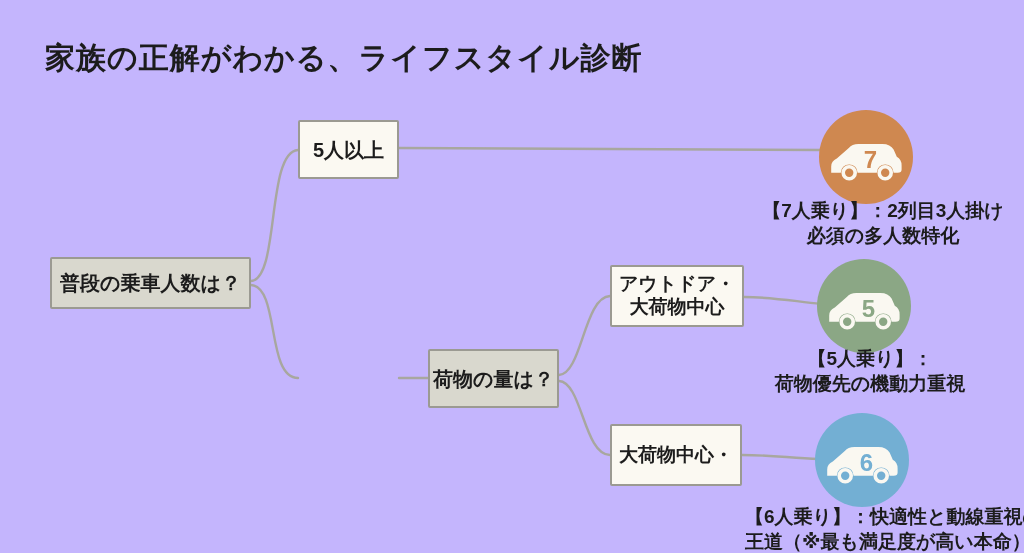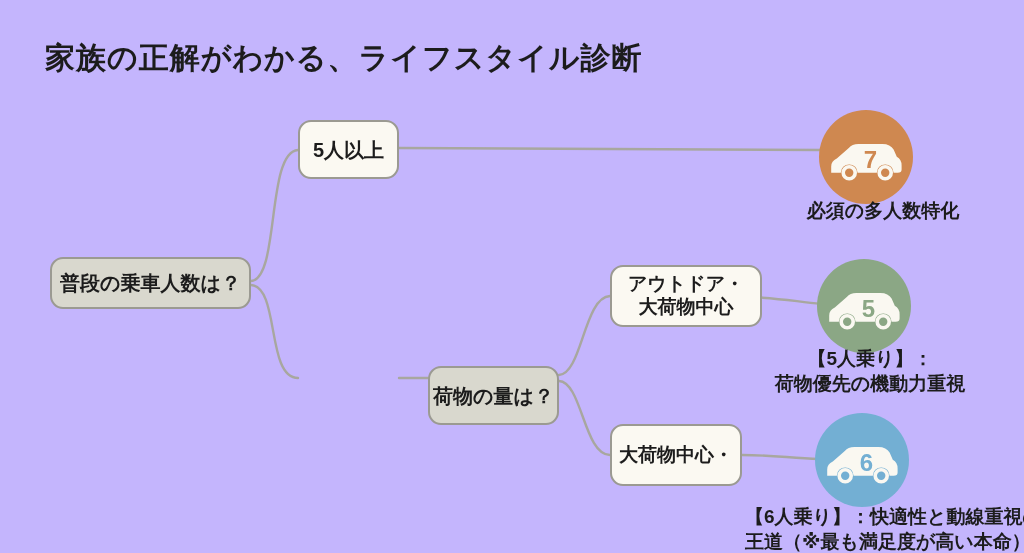--- a/index.html
+++ b/index.html
@@ -16,31 +16,31 @@
   .title{
     position:absolute;left:45px;top:38px;
     font-size:30px;font-weight:bold;color:#1c1c1c;
     letter-spacing:1px;white-space:nowrap;
   }
   .connectors{position:absolute;left:0;top:0;z-index:0;}
   .connectors path{fill:none;stroke:#a8a79f;stroke-width:2.4;stroke-linecap:round;}
   .node{
     position:absolute;z-index:1;
     display:flex;flex-direction:column;align-items:center;justify-content:center;
-    border:2px solid #9b9a92;border-radius:13px;
+    border:2px solid #9b9a92;border-radius:2px;
     font-weight:bold;color:#1c1c1c;text-align:center;
     box-sizing:border-box;line-height:1.2;
   }
   .node.gray{background:#d9d8ce;text-align:right;}
   .node.white{background:#fbf9f2;}
   .node-root{left:50px;top:257px;width:201px;height:52px;font-size:20px;}
   .node-five-plus{left:298px;top:120px;width:101px;height:59px;font-size:20px;}
   .node-four-less{left:298px;top:349px;width:101px;height:59px;font-size:20px;}
-  .node-luggage{left:428px;top:349px;width:131px;height:59px;font-size:20px;margin-top:17px;}
-  .node-outdoor{left:610px;top:265px;width:152px;height:62px;font-size:19px;}
+  .node-luggage{left:428px;top:349px;width:131px;height:59px;font-size:20px;}
+  .node-outdoor{left:610px;top:265px;width:134px;height:62px;font-size:19px;}
   .node-daily{left:610px;top:424px;width:132px;height:62px;font-size:19px;}
   .badge{position:absolute;z-index:1;width:94px;height:94px;}
   .badge-7{left:819px;top:110px;}
   .badge-5{left:817px;top:259px;}
   .badge-6{left:815px;top:413px;}
   .caption{
     position:absolute;z-index:1;
     font-size:19px;font-weight:bold;color:#1c1c1c;line-height:1.3;
     white-space:nowrap;
   }
@@ -94,20 +94,21 @@
       <circle cx="47" cy="47" r="47" fill="#cf8850"></circle>
       <g transform="translate(9,26) scale(0.8)">
         <path fill="#faf8f1" d="M4,46 L4,38 Q4,31 11,28 L26,15 Q30,10 38,10 L68,10 Q78,10 82,17 L86,26 Q92,29 92,37 L92,42 Q92,46 87,46 L82,46 A10.5,10.5 0 0 0 61,46 L37,46 A10.5,10.5 0 0 0 16,46 L8,46 Q4,46 4,46 Z"></path>
         <circle cx="26.5" cy="46" r="7.5" stroke="#faf8f1" stroke-width="4.5" fill="#cf8850"></circle>
         <circle cx="71.5" cy="46" r="7.5" stroke="#faf8f1" stroke-width="4.5" fill="#cf8850"></circle>
         <text class="digit" x="53" y="40" font-size="30" text-anchor="middle" fill="#cf8850">7</text>
       </g>
     </svg>
   </div>
   <div class="caption caption-7">
+    <div>【7人乗り】：2列目3人掛け</div>
     <div>必須の多人数特化</div>
   </div>
 
   <div class="badge badge-5">
     <svg width="94" height="94" viewBox="0 0 94 94">
       <circle cx="47" cy="47" r="47" fill="#8ba785"></circle>
       <g transform="translate(9,26) scale(0.8)">
         <path fill="#faf8f1" d="M4,46 L4,38 Q4,31 11,28 L26,15 Q30,10 38,10 L68,10 Q78,10 82,17 L86,26 Q92,29 92,37 L92,42 Q92,46 87,46 L82,46 A10.5,10.5 0 0 0 61,46 L37,46 A10.5,10.5 0 0 0 16,46 L8,46 Q4,46 4,46 Z"></path>
         <circle cx="26.5" cy="46" r="7.5" stroke="#faf8f1" stroke-width="4.5" fill="#8ba785"></circle>
         <circle cx="71.5" cy="46" r="7.5" stroke="#faf8f1" stroke-width="4.5" fill="#8ba785"></circle>

